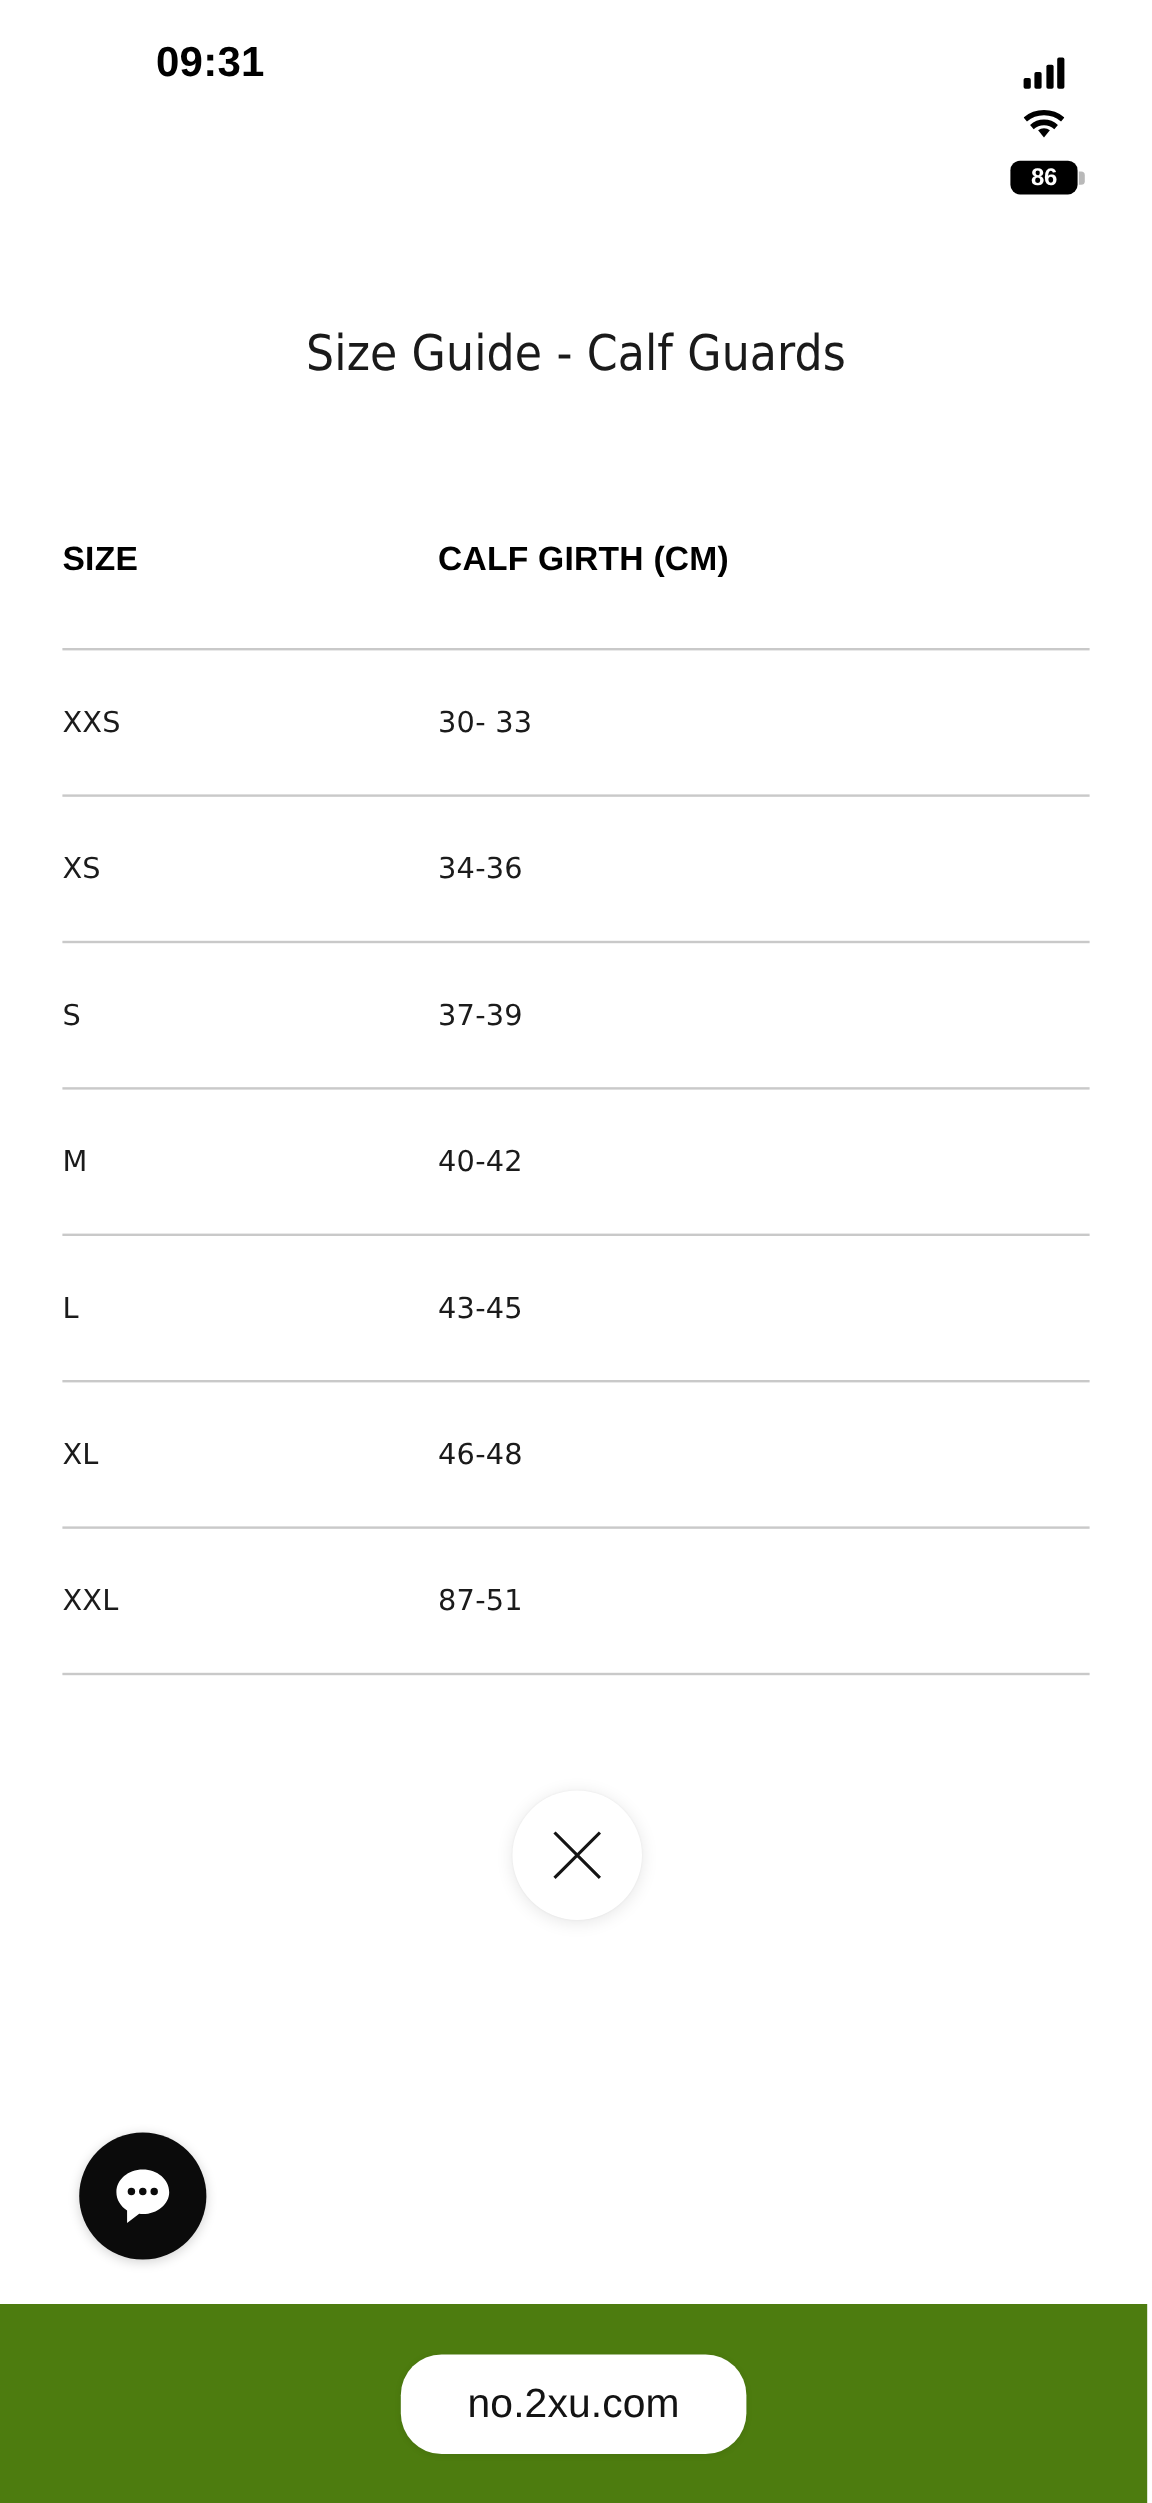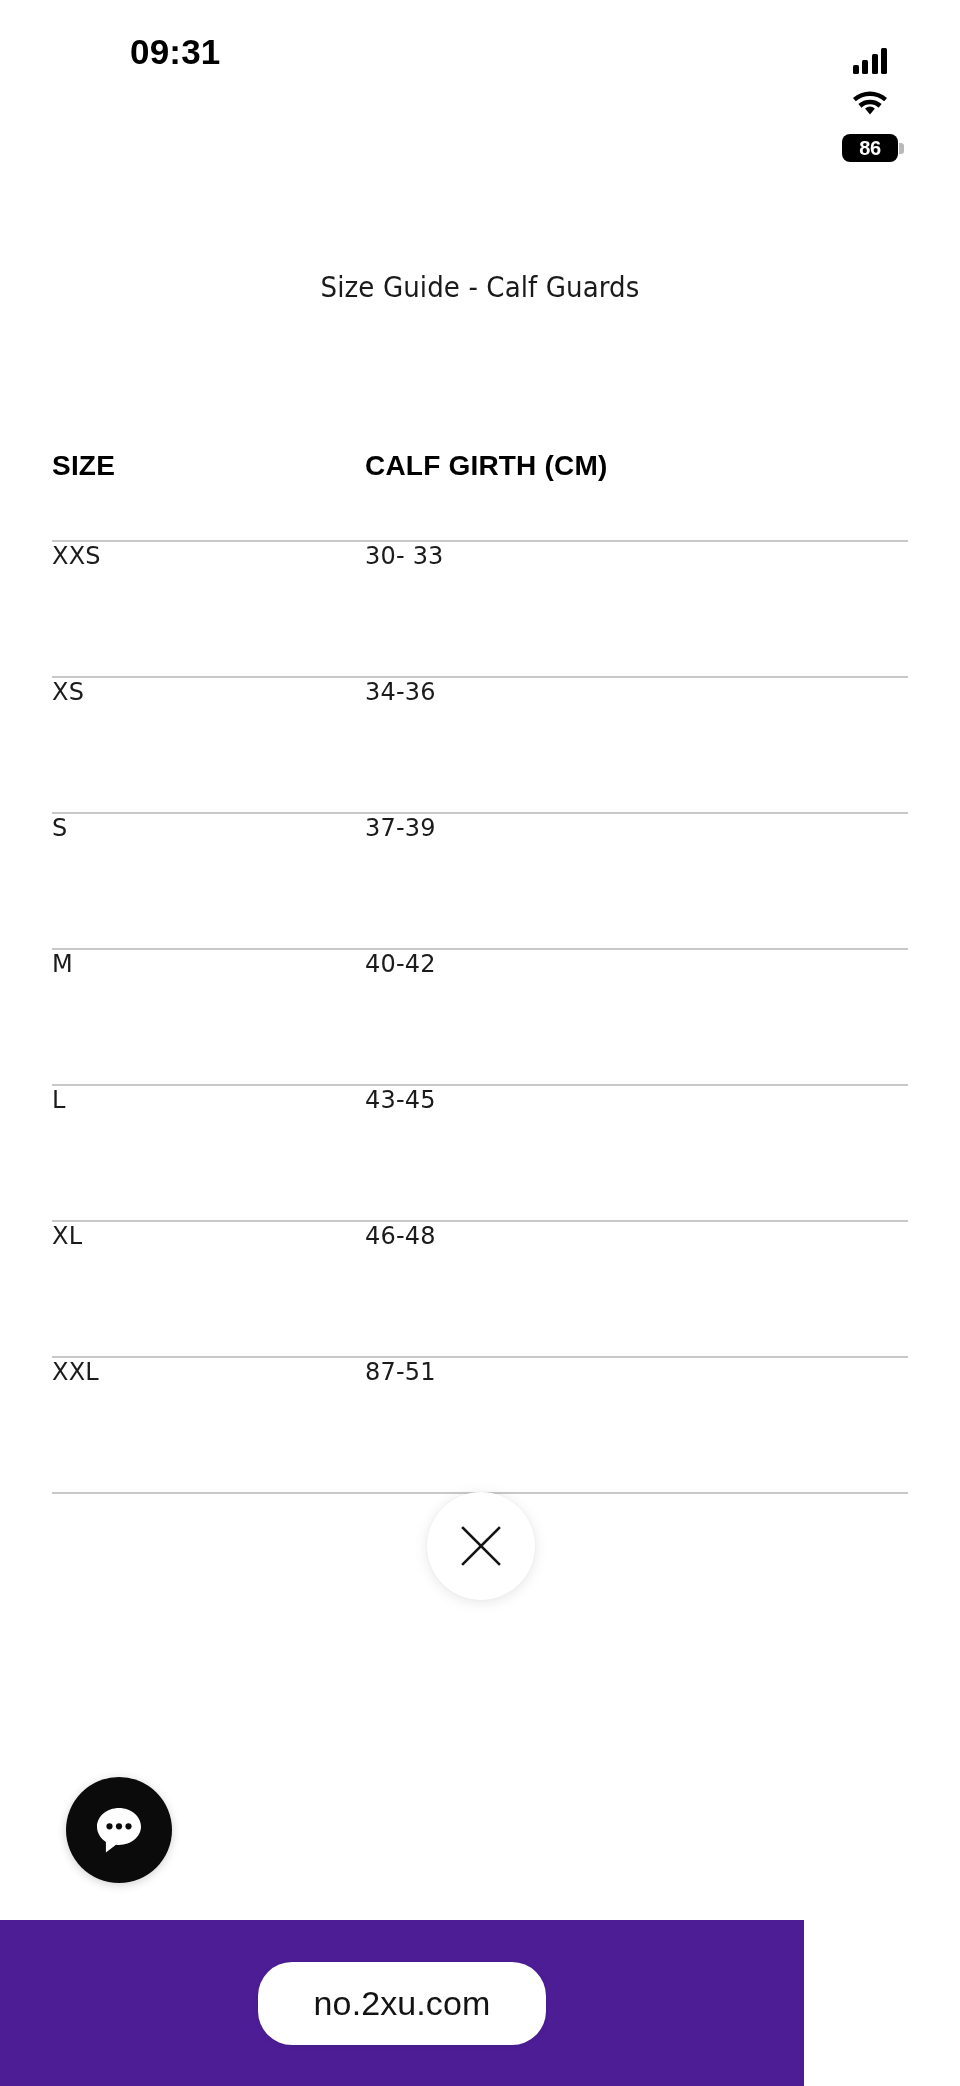--- a/index.html
+++ b/index.html
@@ -95,21 +95,21 @@
     font-family:"Liberation Sans", sans-serif;
   }
 
   
   .page-title {
     position:absolute;
     top:270px;
     left:0;
     width:960px;
     text-align:center;
-    font-size:29px;
+    font-size:41px;
     font-weight:400;
     color:#1a1a1a;
     letter-spacing:0.1px;
     font-family:"DejaVu Sans Condensed","Liberation Sans", sans-serif;
     font-stretch:condensed;
   }
 
   
   .size-table {
     position:absolute;
@@ -133,21 +133,22 @@
   .col-girth { flex:1 1 auto; }
 
   .divider {
     height:2px;
     background:#c9c9c9;
     width:100%;
   }
 
   .table-row {
     display:flex;
-    height:134px;
+    align-items:center;
+    height:120px;
   }
   .td {
     font-size:24px;
     font-weight:400;
     color:#1b1b1b;
     letter-spacing:0.2px;
     font-family:"DejaVu Sans","Liberation Sans", sans-serif;
   }
 
   
@@ -186,23 +187,23 @@
     box-shadow:0 2px 10px rgba(0,0,0,0.18);
     padding:0;
   }
   .chat-widget svg { display:block; }
 
   
   .browser-bar {
     position:absolute;
     left:0;
     bottom:0;
-    width:804px;
+    width:956px;
     height:166px;
-    background:#4c1d95;
+    background:#4d7c0f;
     display:flex;
     align-items:center;
     justify-content:center;
   }
   .url-pill {
     background:#ffffff;
     border-radius:34px;
     padding:22px 56px;
     font-size:34px;
     color:#131313;

